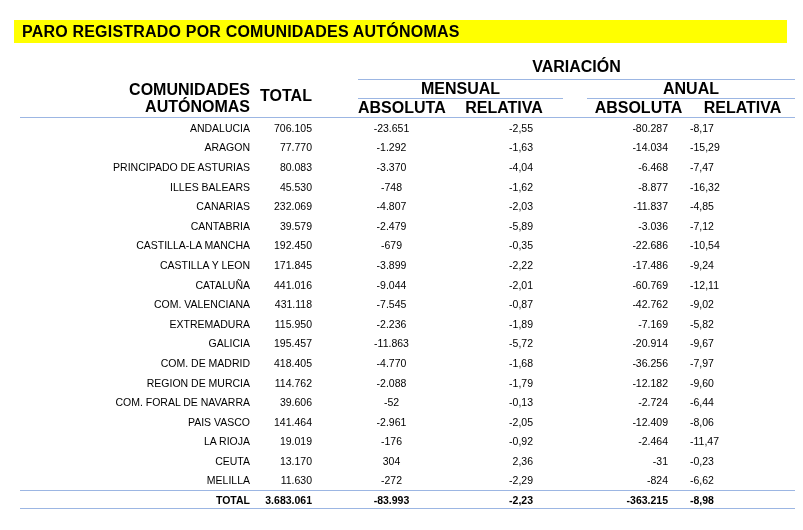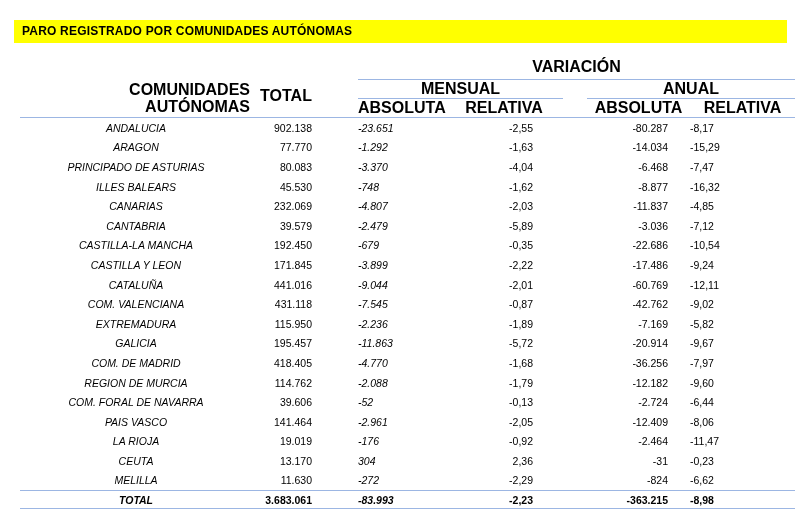--- a/index.html
+++ b/index.html
@@ -12,21 +12,21 @@
     color: #000000;
     overflow: hidden;
   }
   .title-bar {
     margin: 20px 0 0 14px;
     width: 773px;
     height: 23px;
     line-height: 23px;
     background: #FFFF00;
     font-weight: bold;
-    font-size: 12px;
+    font-size: 16px;
     padding-left: 8px;
     box-sizing: border-box;
     letter-spacing: 0.2px;
     white-space: nowrap;
   }
   table.paro {
     margin: 12px 0 0 20px;
     width: 775px;
     border-collapse: separate;
     border-spacing: 0;
@@ -51,23 +51,23 @@
     padding-left: 2px;
     padding-bottom: 2px;
   }
   th.region-h span { display: block; line-height: 17px; }
   th.total-h { vertical-align: bottom; padding-bottom: 12px; }
   tbody td {
     height: 19.6px;
     vertical-align: middle;
     white-space: nowrap;
   }
-  .c-region { text-align: center; padding-left: 2px; font-style: italic; }
+  .c-region { text-align: right; padding-left: 2px; }
   .c-total { text-align: right; padding-right: 10px; }
-  .c-mensual_absoluta { text-align: left; padding-right: 20px; font-style: italic; }
+  .c-mensual_absoluta { text-align: center; padding-right: 20px; }
   .c-mensual_relativa { text-align: right; padding-right: 30px; }
   .c-anual_absoluta { text-align: right; padding-right: 22px; }
   .c-anual_relativa { text-align: left; padding-right: 37px; }
   tfoot td {
     height: 17px;
     vertical-align: middle;
     font-weight: bold;
     white-space: nowrap;
     border-top: 1.5px solid #9CB6E3;
     border-bottom: 1.5px solid #9CB6E3;
@@ -108,21 +108,21 @@
       <th class="rule-b">ABSOLUTA</th>
       <th class="rule-b">RELATIVA</th>
       <th class="rule-b"></th>
       <th class="rule-b">ABSOLUTA</th>
       <th class="rule-b">RELATIVA</th>
     </tr>
   </thead>
   <tbody>
       <tr>
         <td class="c-region">ANDALUCIA</td>
-        <td class="c-total">902.138</td>
+        <td class="c-total">706.105</td>
         <td></td>
         <td class="c-mensual_absoluta">-23.651</td>
         <td class="c-mensual_relativa">-2,55</td>
         <td></td>
         <td class="c-anual_absoluta">-80.287</td>
         <td class="c-anual_relativa">-8,17</td>
       </tr>
       <tr>
         <td class="c-region">ARAGON</td>
         <td class="c-total">77.770</td>

